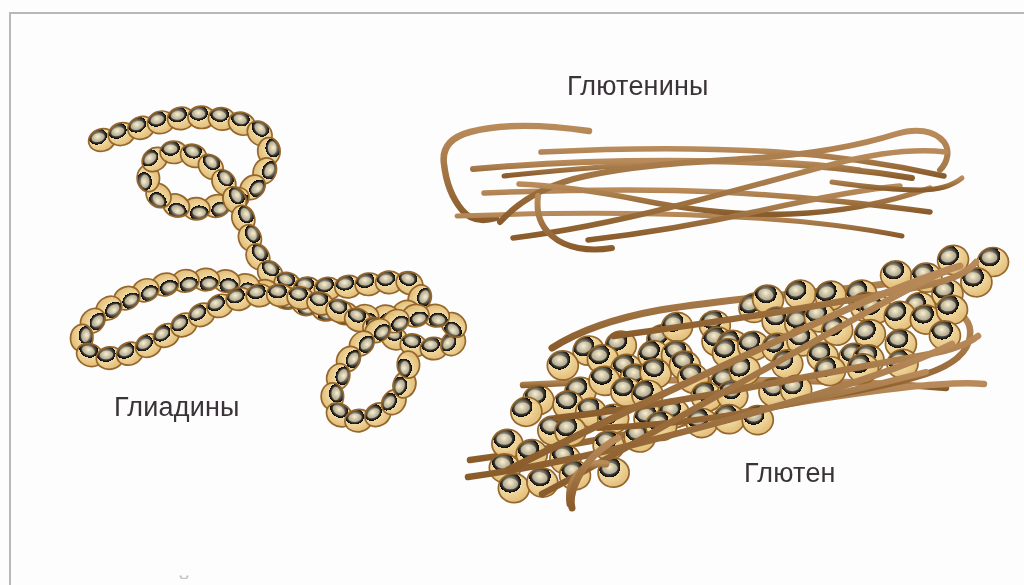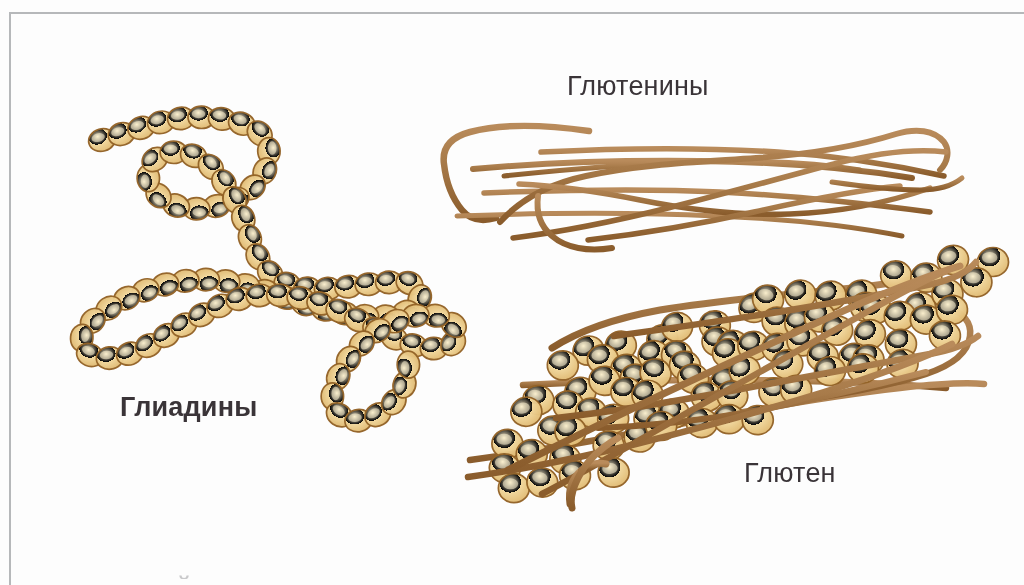--- a/index.html
+++ b/index.html
@@ -38,21 +38,21 @@
   }
   .fig-label {
     position: absolute;
     color: #3a3438;
     font-family: "Liberation Sans", sans-serif;
     font-size: 27px;
     font-weight: 400;
     letter-spacing: 0.2px;
     white-space: nowrap;
   }
-  #label-gliadins  { left: 120px; top: 392px; font-weight: bold; }
+  #label-gliadins  { left: 114px; top: 392px; }
   #label-glutenins { left: 567px; top: 71px;  }
   #label-gluten    { left: 744px; top: 458px; }
   #bottom-clipped-text {
     position: absolute;
     left: 134px;
     top: 571px;
     font-size: 26px;
     color: #c9c9cb;
     white-space: nowrap;
     overflow: hidden;

